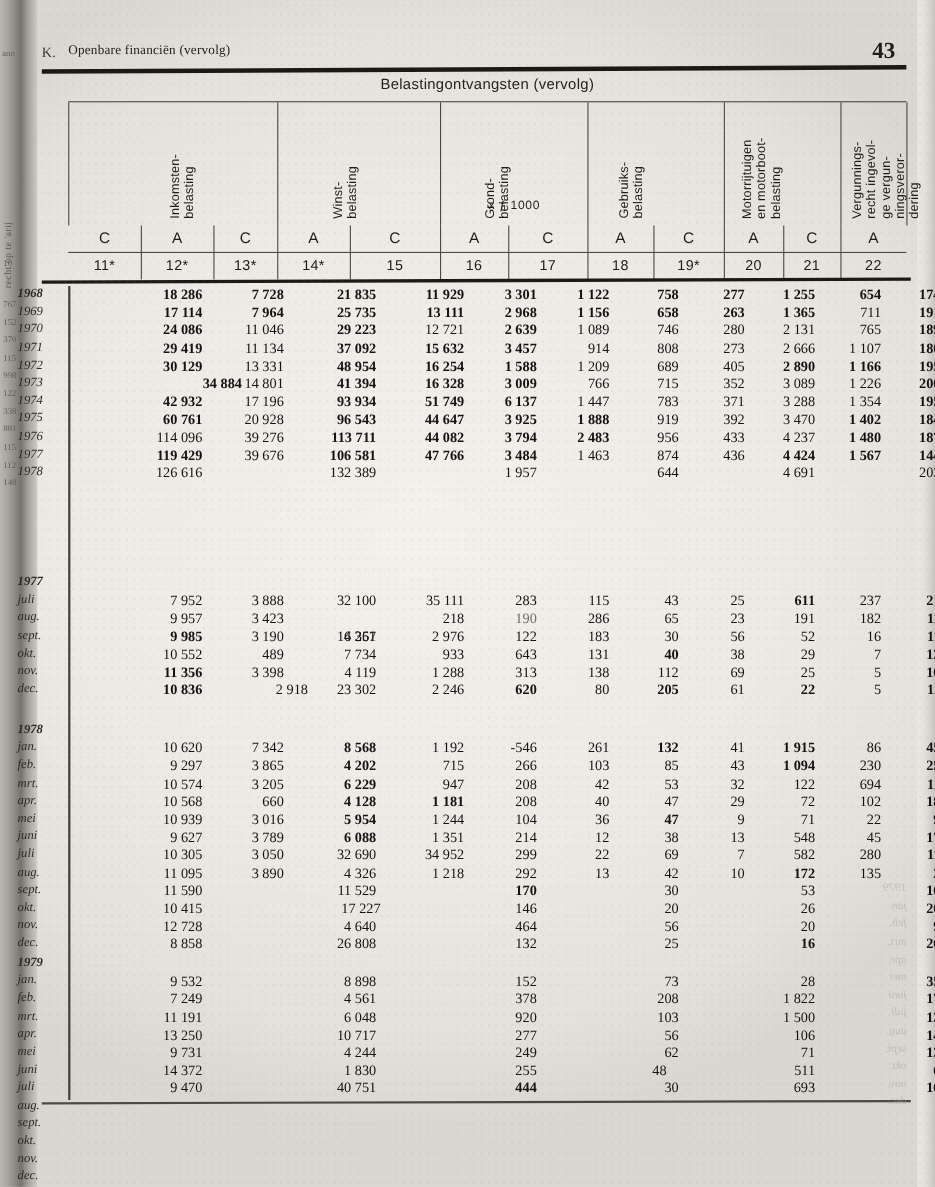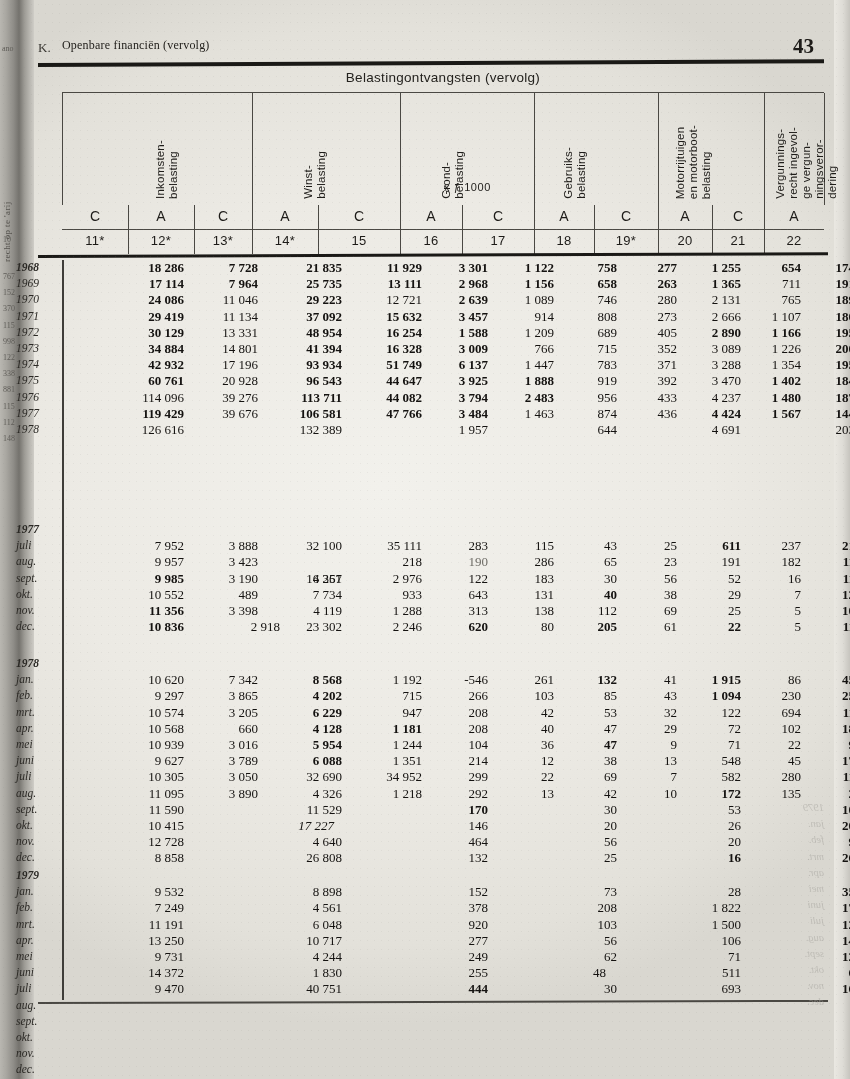--- a/index.html
+++ b/index.html
@@ -340,21 +340,21 @@
             <div class="cell b" style="right: 336px;">1 588</div>
             <div class="cell" style="right: 270px;">1 209</div>
             <div class="cell" style="right: 207px;">689</div>
             <div class="cell" style="right: 147px;">405</div>
             <div class="cell b" style="right: 83px;">2 890</div>
             <div class="cell b" style="right: 23px;">1 166</div>
             <div class="cell b" style="right: -31px;">195</div>
           </div>
           <div class="rw" style="top: 81px;">
             <div class="lbl">1973</div>
-            <div class="cell b" style="right: 640px;">34 884</div>
+            <div class="cell b" style="right: 604px;">34 884</div>
             <div class="cell" style="right: 566px;">14 801</div>
             <div class="cell b" style="right: 482px;">41 394</div>
             <div class="cell b" style="right: 402px;">16 328</div>
             <div class="cell b" style="right: 336px;">3 009</div>
             <div class="cell" style="right: 270px;">766</div>
             <div class="cell" style="right: 207px;">715</div>
             <div class="cell" style="right: 147px;">352</div>
             <div class="cell" style="right: 83px;">3 089</div>
             <div class="cell" style="right: 23px;">1 226</div>
             <div class="cell b" style="right: -31px;">200</div>
@@ -635,21 +635,21 @@
             <div class="cell" style="right: 640px;">11 590</div>
             <div class="cell" style="right: 482px;">11 529</div>
             <div class="cell b" style="right: 336px;">170</div>
             <div class="cell" style="right: 207px;">30</div>
             <div class="cell" style="right: 83px;">53</div>
             <div class="cell b" style="right: -31px;">10</div>
           </div>
           <div class="rw" style="top: 162px;">
             <div class="lbl">okt.</div>
             <div class="cell" style="right: 640px;">10 415</div>
-            <div class="cell" style="right: 490px; font-style: italic;">17 227</div>
+            <div class="cell" style="right: 478px;">17 227</div>
             <div class="cell" style="right: 336px;">146</div>
             <div class="cell" style="right: 207px;">20</div>
             <div class="cell" style="right: 83px;">26</div>
             <div class="cell b" style="right: -31px;">20</div>
           </div>
           <div class="rw" style="top: 178.2px;">
             <div class="lbl">nov.</div>
             <div class="cell" style="right: 640px;">12 728</div>
             <div class="cell" style="right: 482px;">4 640</div>
             <div class="cell" style="right: 336px;">464</div>

